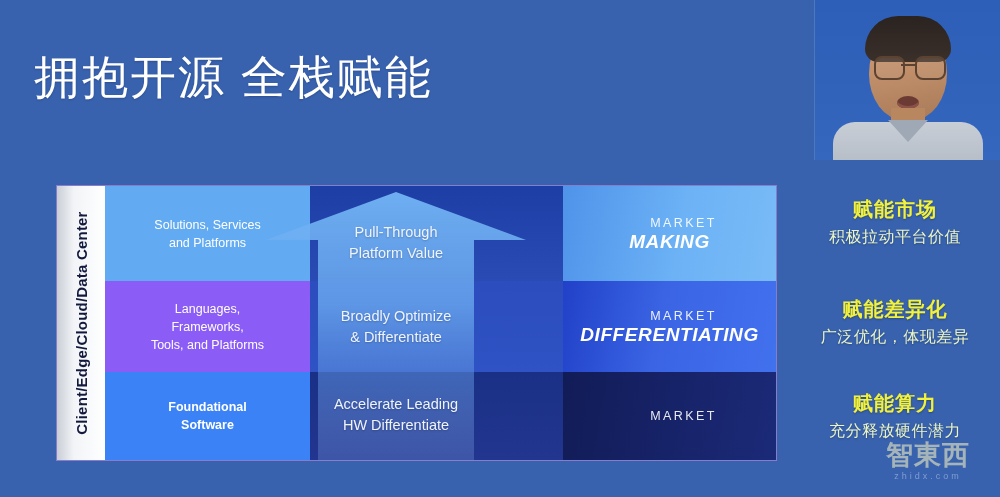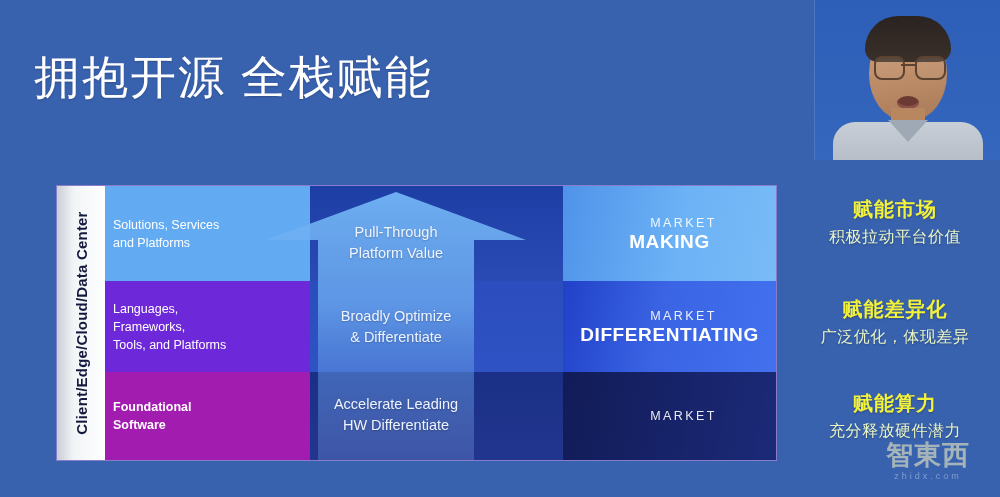--- a/index.html
+++ b/index.html
@@ -82,46 +82,46 @@
   
   .rows{position:absolute;left:48px;top:0;right:0;bottom:0;}
   .row{position:absolute;left:0;right:0;}
   .row.r1{top:0;height:95px;}
   .row.r2{top:95px;height:91px;}
   .row.r3{top:186px;bottom:0;}
 
   
   .colA{position:absolute;left:0;top:0;width:205px;height:100%;}
   .r1 .colA{background:#62aaf2;}
-  .r2 .colA{background:#6d28d9;}
-  .r3 .colA{background:#a21caf;padding-left:16px;}
+  .r2 .colA{background:#8b5cf6;}
+  .r3 .colA{background:#3b82f6;}
   .colA .txt{
     position:absolute;left:0;right:0;top:50%;transform:translateY(-50%);
-    color:#ffffff;font-size:12.5px;line-height:1.45;
+    text-align:center;color:#ffffff;font-size:12.5px;line-height:1.45;
     padding:0 8px;box-sizing:border-box;
   }
   .r3 .colA .txt{font-weight:700;}
 
   
   .colB{position:absolute;left:205px;top:0;width:253px;height:100%;}
   .r1 .colB{background:linear-gradient(180deg,#1d3ea5 0%,#2a4bb4 100%);}
   .r2 .colB{background:linear-gradient(180deg,#2b4dbd 0%,#2f52c4 100%);}
   .r3 .colB{background:linear-gradient(180deg,#1a2f86 0%,#22368f 100%);}
 
   
   .colC{position:absolute;left:458px;right:0;top:0;height:100%;}
   .r1 .colC{background:linear-gradient(100deg,#4f93ea 0%,#6cb2f5 55%,#79bbf7 100%);}
   .r2 .colC{background:linear-gradient(100deg,#2141c8 0%,#3a64e4 45%,#4271ee 100%);}
   .r3 .colC{background:linear-gradient(100deg,#111c57 0%,#18246b 60%,#1b2a78 100%);}
   .colC .mk{
     position:absolute;left:0;right:0;top:50%;transform:translateY(-50%);
     text-align:center;color:#ffffff;
   }
   .colC .mk .sm{display:block;font-size:12.5px;letter-spacing:2.4px;opacity:.9;font-weight:400;padding-left:28px;}
-  .colC .mk .lg{display:block;font-size:19px;letter-spacing:.6px;font-weight:700;margin-top:1px;}
+  .colC .mk .lg{display:block;font-size:19px;letter-spacing:.6px;font-weight:700;margin-top:1px;font-style:italic;}
 
   
   .arrow{
     position:absolute;left:205px;top:2px;width:268px;height:272px;
     pointer-events:none;
   }
   .arrow svg{display:block;width:100%;height:100%;}
   .arrow-labels{position:absolute;left:205px;top:0;width:268px;height:274px;pointer-events:none;}
   .alab{
     position:absolute;left:0;right:0;text-align:center;color:#eef4ff;

